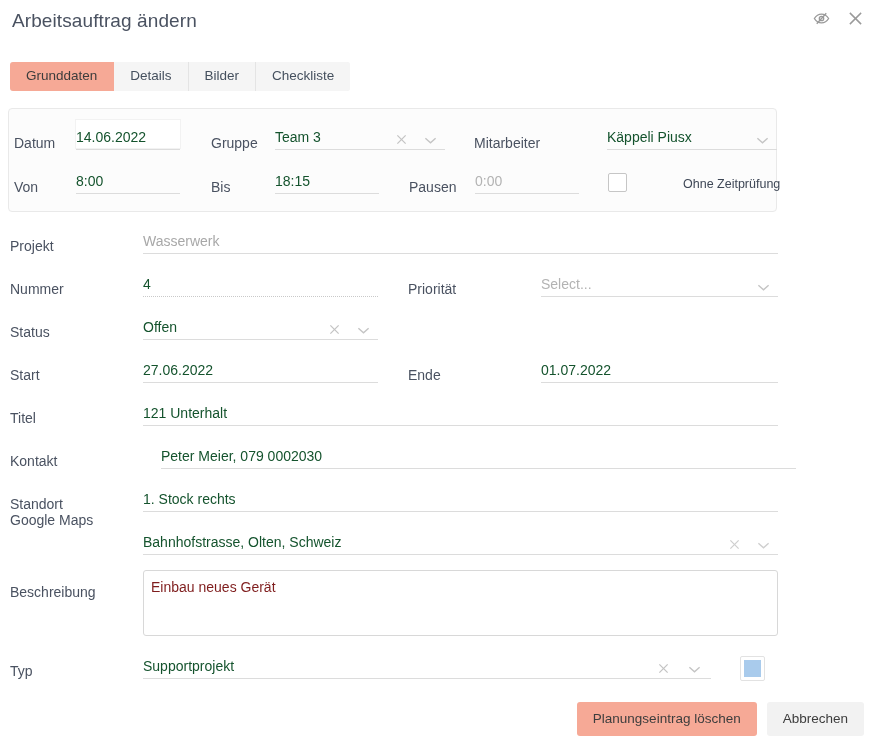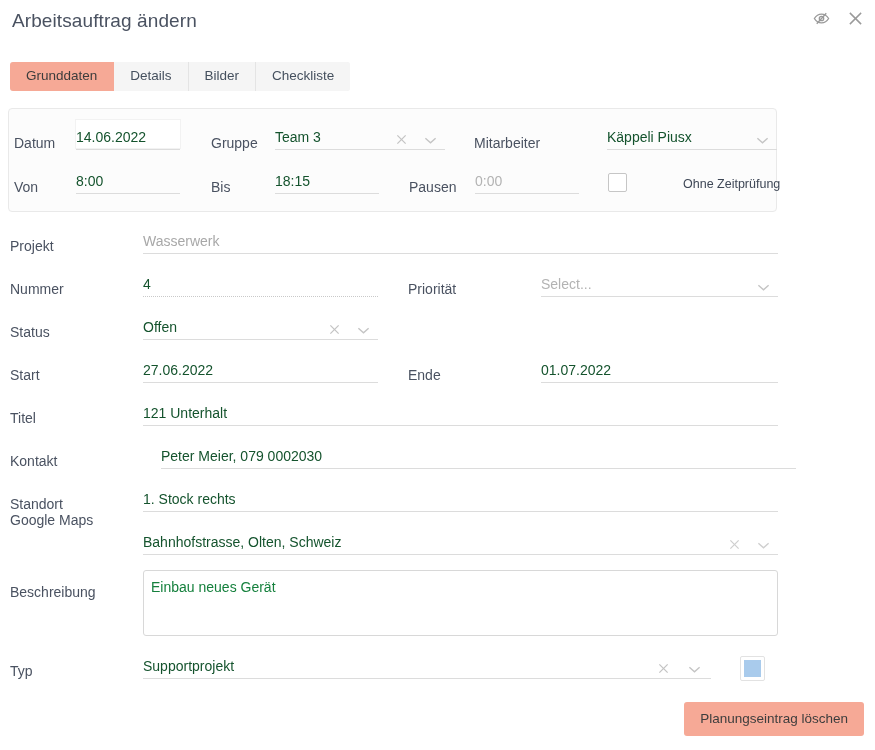--- a/index.html
+++ b/index.html
@@ -156,21 +156,21 @@
     border: 1px solid #d8d8d8;
     border-radius: 3px;
     background: #fff;
     box-sizing: border-box;
   }
   .textarea-box .val {
     position: absolute;
     top: 8px;
     left: 7px;
     font-size: 14px;
-    color: #15803d;
+    color: #7f1d1d;
   }
 
   
   .swatch-wrap {
     position: absolute;
     width: 25px;
     height: 25px;
     background: #fff;
     border: 1px solid #e2e2e2;
     border-radius: 2px;
@@ -386,13 +386,14 @@
       <polyline points="1.5,2 7,7 12.5,2"></polyline>
     </svg>
   </span>
 </div>
 <div class="swatch-wrap" style="left:740px; top:656px;">
   <div class="swatch" id="typ-swatch" style="background: rgb(169, 203, 236);"></div>
 </div>
 
 <div class="footer">
   <button class="btn btn-delete">Planungseintrag löschen</button>
+  <button class="btn btn-cancel">Abbrechen</button>
 </div>
 
 </body></html>

